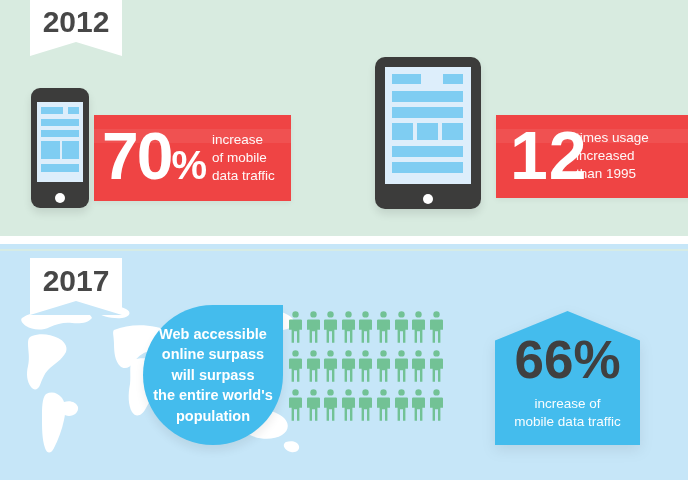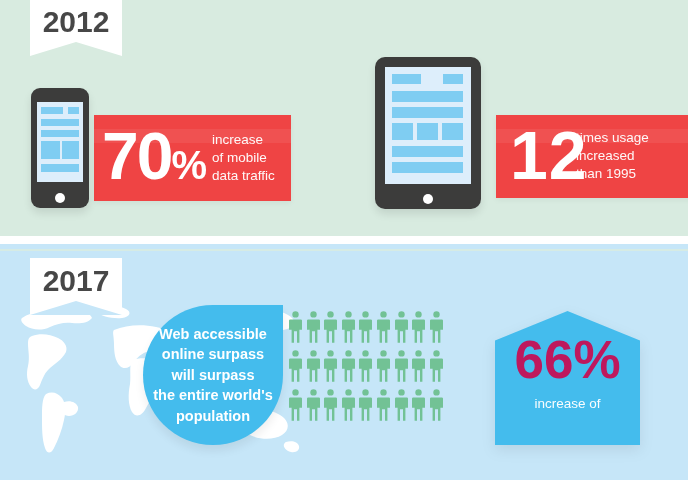--- a/index.html
+++ b/index.html
@@ -97,21 +97,21 @@
   .prow{display:flex;gap:4.6px;margin-bottom:7px;}
   .person{width:13px;height:32px;flex:0 0 auto;}
 
   
   .badge{position:absolute;left:495px;top:311px;width:145px;height:134px;
          filter:drop-shadow(0 5px 7px rgba(0,0,0,.08));}
   .badge .shape{position:absolute;left:0;top:0;width:145px;height:134px;
          background:#44bced;
          clip-path:polygon(0% 22%, 50% 0%, 100% 22%, 100% 100%, 0% 100%);}
   .badge .b66{position:absolute;left:0;top:22px;width:145px;text-align:center;
-         color:#be185d;font-size:53px;font-weight:bold;line-height:1;
+         color:#404040;font-size:53px;font-weight:bold;line-height:1;
          font-family:"Liberation Sans", sans-serif;}
   .badge .bsub{position:absolute;left:0;top:84px;width:145px;text-align:center;
          color:#ffffff;font-size:13.5px;font-weight:300;line-height:1.34;opacity:.97;
          font-family:"Liberation Sans", sans-serif;}
 </style>
 </head>
 <body>
 
 <div class="infographic">
 
@@ -334,16 +334,17 @@
           <path d="M1.2 8.4h10.6a1.2 1.2 0 0 1 1.2 1.2v9.2h-2.6v12.9H8.0V20.2H5.0v11.5H2.6V18.8H0V9.6a1.2 1.2 0 0 1 1.2-1.2z" fill="#72c295"></path>
         </svg>
       </div>
     </div>
 
   <div class="badge">
     <div class="shape"></div>
     <div class="b66">66%</div>
     <div class="bsub">
       <div>increase of</div>
+      <div>mobile data traffic</div>
     </div>
   </div>
 
 </div>
 
 </body></html>

